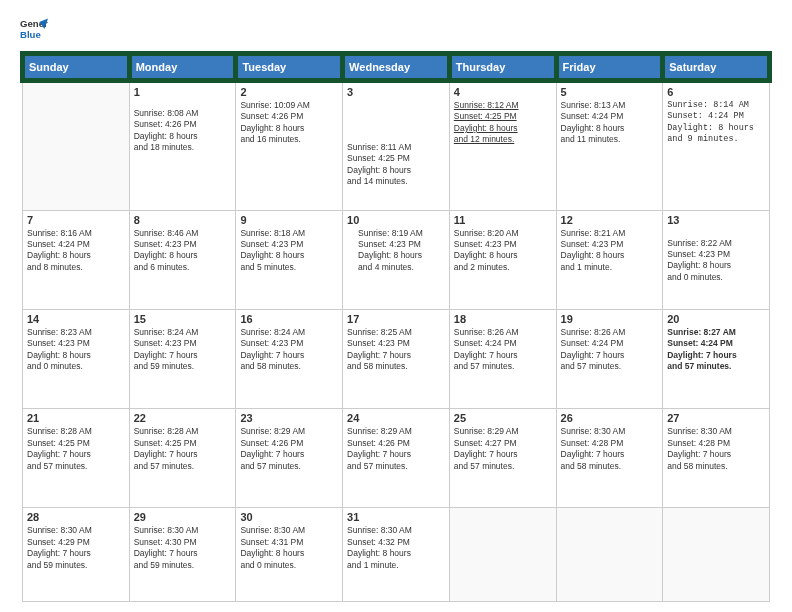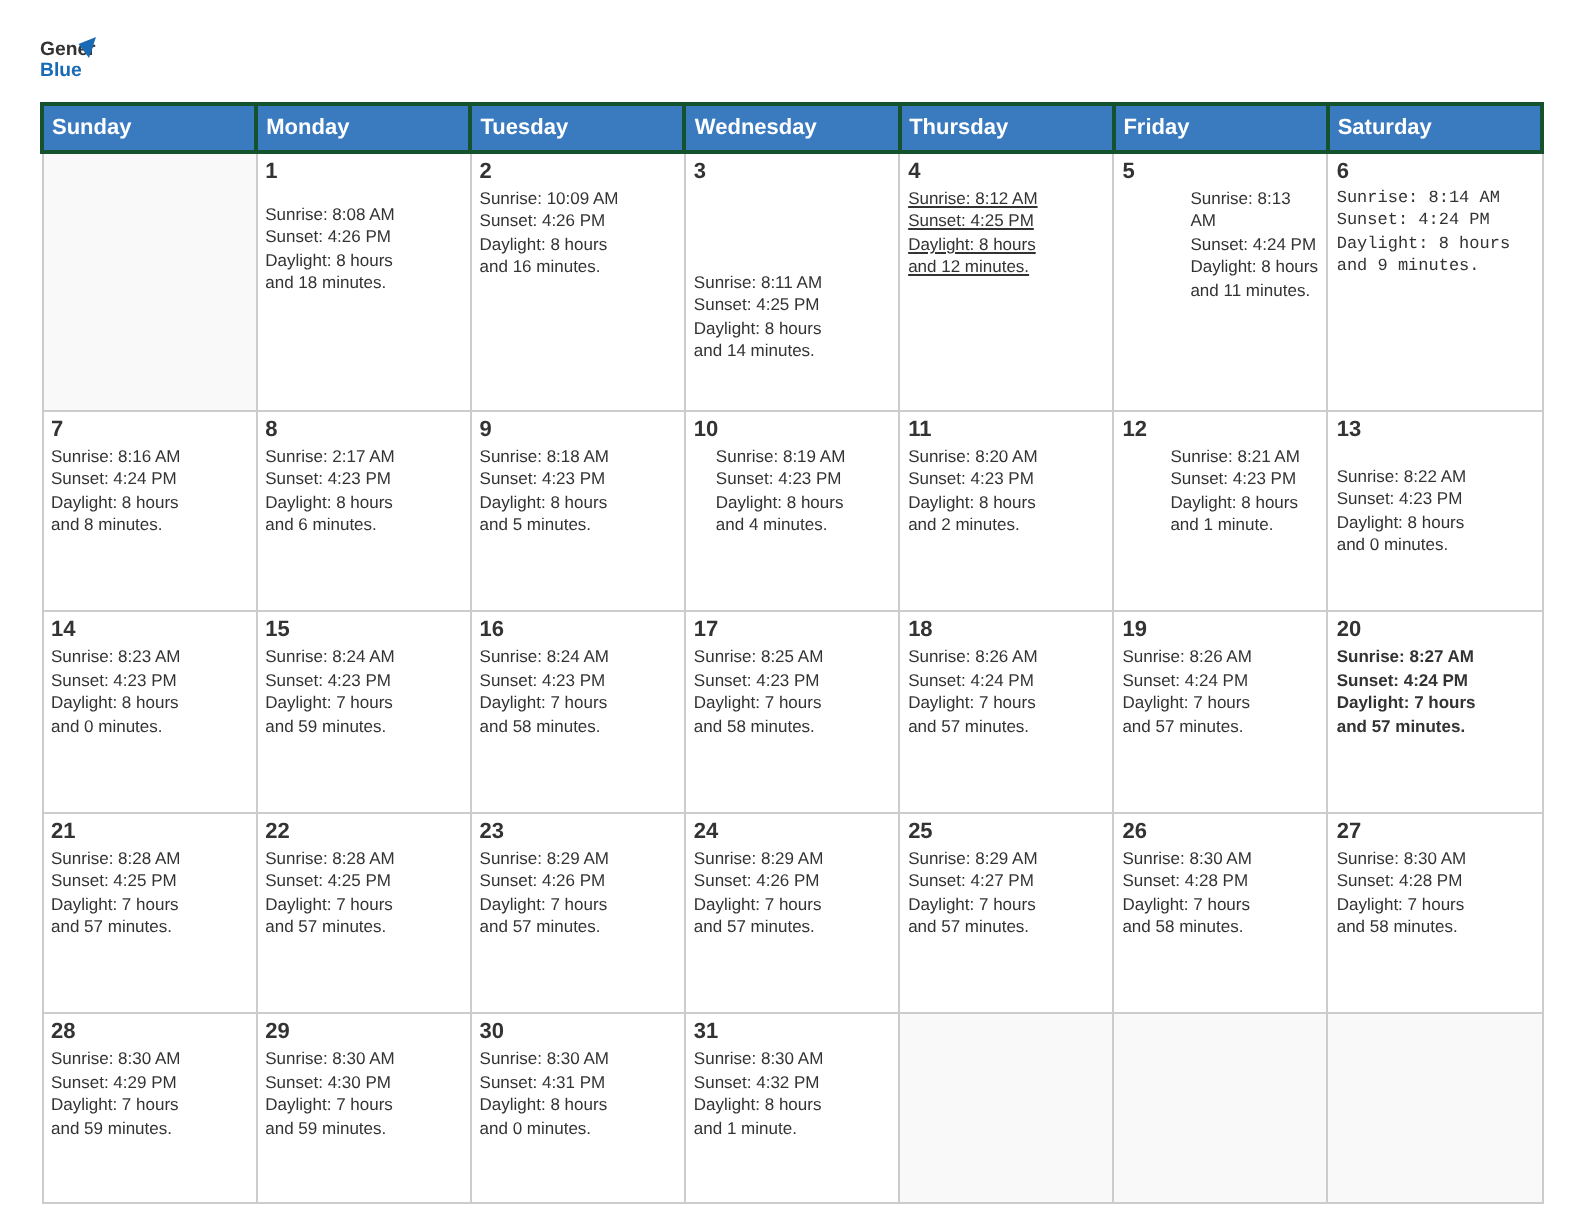--- a/index.html
+++ b/index.html
@@ -51,21 +51,21 @@
       width: 100%;
       table-layout: fixed;
     }
     .calendar th {
       background: #3a7abf;
       color: white;
       font-size: 11px;
       font-weight: bold;
       padding: 5px 4px;
       text-align: left;
-      border: 2px solid #14532d;
+      border: 5px solid #14532d;
     }
     .calendar td {
       vertical-align: top;
       border: 1px solid #ccc;
       padding: 3px 4px;
       font-size: 9px;
       color: #333;
       height: 85px;
     }
     .day-num {
@@ -143,21 +143,21 @@
           </td>
           <td>
             <span class="day-num">4</span>
             <div class="day-info" style="white-space: pre-line; text-decoration: underline;">Sunrise: 8:12 AM
 Sunset: 4:25 PM
 Daylight: 8 hours
 and 12 minutes.</div>
           </td>
           <td>
             <span class="day-num">5</span>
-            <div class="day-info" style="white-space: pre-line; margin-left: 34px;">Sunrise: 8:13 AM
+            <div class="day-info" style="white-space: pre-line;">Sunrise: 8:13 AM
 Sunset: 4:24 PM
 Daylight: 8 hours
 and 11 minutes.</div>
           </td>
           <td>
             <span class="day-num">6</span>
             <div class="day-info" style="white-space: pre-line; font-family: Liberation Mono, monospace;">Sunrise: 8:14 AM
 Sunset: 4:24 PM
 Daylight: 8 hours
 and 9 minutes.</div>
@@ -166,21 +166,21 @@
         <tr>
           <td>
             <span class="day-num">7</span>
             <div class="day-info" style="white-space: pre-line;">Sunrise: 8:16 AM
 Sunset: 4:24 PM
 Daylight: 8 hours
 and 8 minutes.</div>
           </td>
           <td>
             <span class="day-num">8</span>
-            <div class="day-info" style="white-space: pre-line;">Sunrise: 2:17 AM
+            <div class="day-info" style="white-space: pre-line;">Sunrise: 8:46 AM
 Sunset: 4:23 PM
 Daylight: 8 hours
 and 6 minutes.</div>
           </td>
           <td>
             <span class="day-num">9</span>
             <div class="day-info" style="white-space: pre-line;">Sunrise: 8:18 AM
 Sunset: 4:23 PM
 Daylight: 8 hours
 and 5 minutes.</div>
@@ -194,21 +194,21 @@
           </td>
           <td>
             <span class="day-num">11</span>
             <div class="day-info" style="white-space: pre-line;">Sunrise: 8:20 AM
 Sunset: 4:23 PM
 Daylight: 8 hours
 and 2 minutes.</div>
           </td>
           <td>
             <span class="day-num">12</span>
-            <div class="day-info" style="white-space: pre-line; margin-left: 24px;">Sunrise: 8:21 AM
+            <div class="day-info" style="white-space: pre-line;">Sunrise: 8:21 AM
 Sunset: 4:23 PM
 Daylight: 8 hours
 and 1 minute.</div>
           </td>
           <td>
             <span class="day-num">13</span>
             <div class="day-info" style="white-space: pre-line; margin-top: 12px;">Sunrise: 8:22 AM
 Sunset: 4:23 PM
 Daylight: 8 hours
 and 0 minutes.</div>

